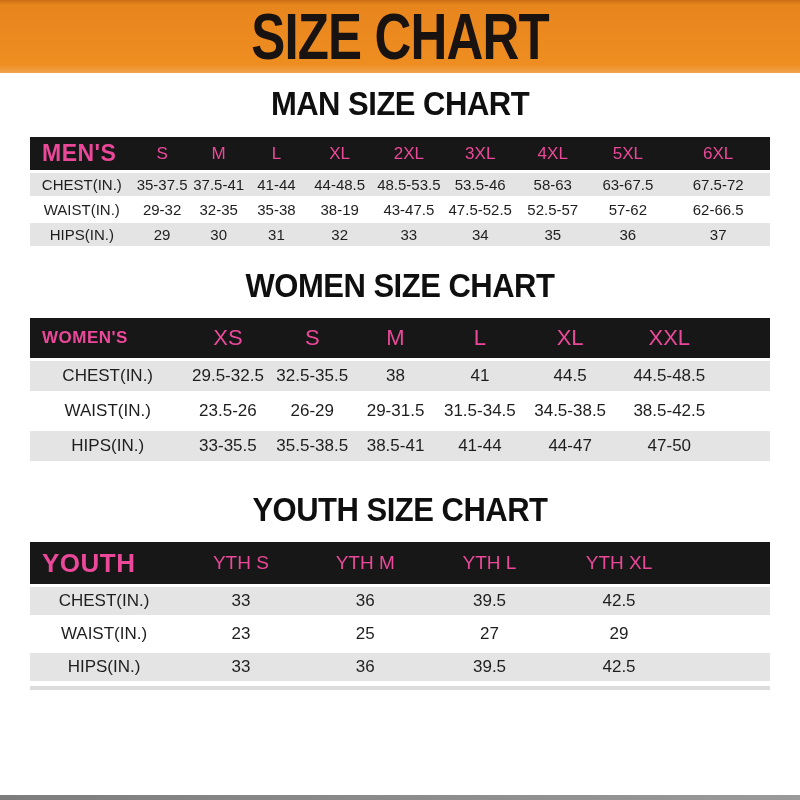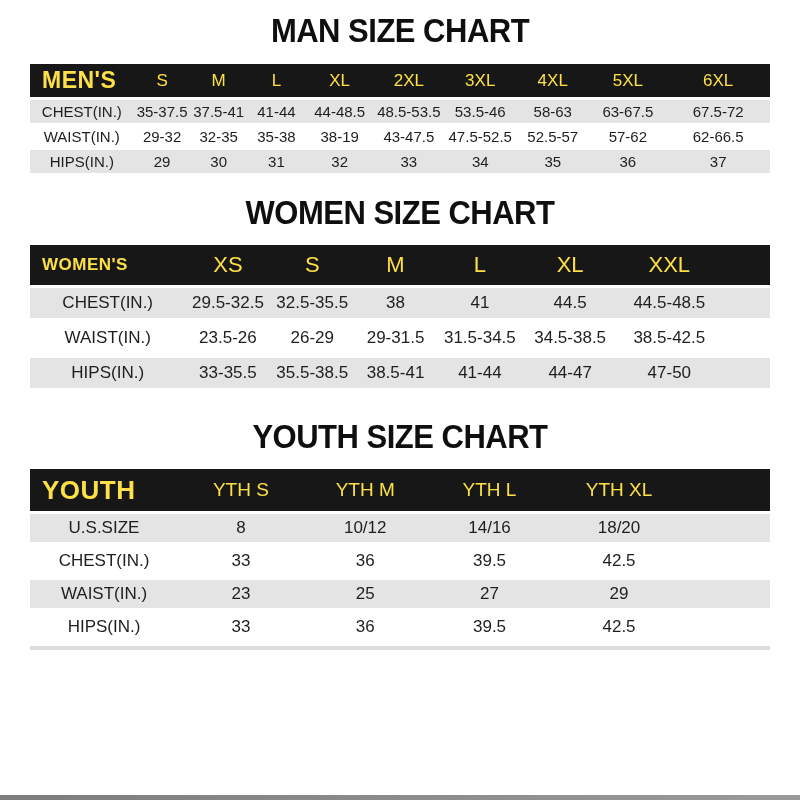--- a/index.html
+++ b/index.html
@@ -23,21 +23,21 @@
     font-size:31px; line-height:36px; margin:0; letter-spacing:-0.5px;
     transform:scaleY(1.06);
   }
   .h-men   { margin-top:13px; margin-bottom:15px; }
   .h-women { margin-top:20px; margin-bottom:14px; }
   .h-youth { margin-top:26px; margin-bottom:14px; }
 
   
   .size-table { width:740px; margin:0 auto; border-collapse:collapse; table-layout:fixed; }
   .size-table thead th {
-    background:#171717; color:#fde047; font-weight:normal;
+    background:#171717; color:#ec4899; font-weight:normal;
     border-bottom:3px solid #ffffff; padding:0; white-space:nowrap;
   }
   .size-table thead th.lbl {
     font-weight:bold; text-align:left; padding-left:12px; letter-spacing:0.5px;
   }
   .size-table td {
     text-align:center; color:#1e1e1e; padding:0; white-space:nowrap;
     border-bottom:2px solid #ffffff; background:#ffffff;
   }
   .size-table tbody tr:nth-child(odd) td { background:#e4e4e4; }
@@ -63,20 +63,23 @@
     transform:scale(0.72,1.04); transform-origin:left top; white-space:nowrap;
   }
 
   .bottom-strip { margin-top:auto; height:5px; background:linear-gradient(90deg,#7d7d7d,#9a9a9a); }
 </style>
 </head>
 <body>
 
 <div class="page">
 
+  <header class="banner">
+    <span class="banner-title">SIZE CHART</span>
+  </header>
 
   <section>
     <h2 class="section-heading h-men">MAN SIZE CHART</h2>
     <table class="size-table t-men">
         <colgroup>
           <col style="width: 14%;">
           <col style="width: 7.7%;">
           <col style="width: 7.6%;">
           <col style="width: 8%;">
           <col style="width: 9.1%;">
@@ -217,28 +220,20 @@
             <th class="lbl">YOUTH</th>
             <th>YTH S</th>
             <th>YTH M</th>
             <th>YTH L</th>
             <th>YTH XL</th>
             <th></th>
           </tr>
         </thead>
         <tbody>
           <tr>
-            <td>U.S.SIZE</td>
-            <td>8</td>
-            <td>10/12</td>
-            <td>14/16</td>
-            <td>18/20</td>
-            <td></td>
-          </tr>
-          <tr>
             <td>CHEST(IN.)</td>
             <td>33</td>
             <td>36</td>
             <td>39.5</td>
             <td>42.5</td>
             <td></td>
           </tr>
           <tr>
             <td>WAIST(IN.)</td>
             <td>23</td>

